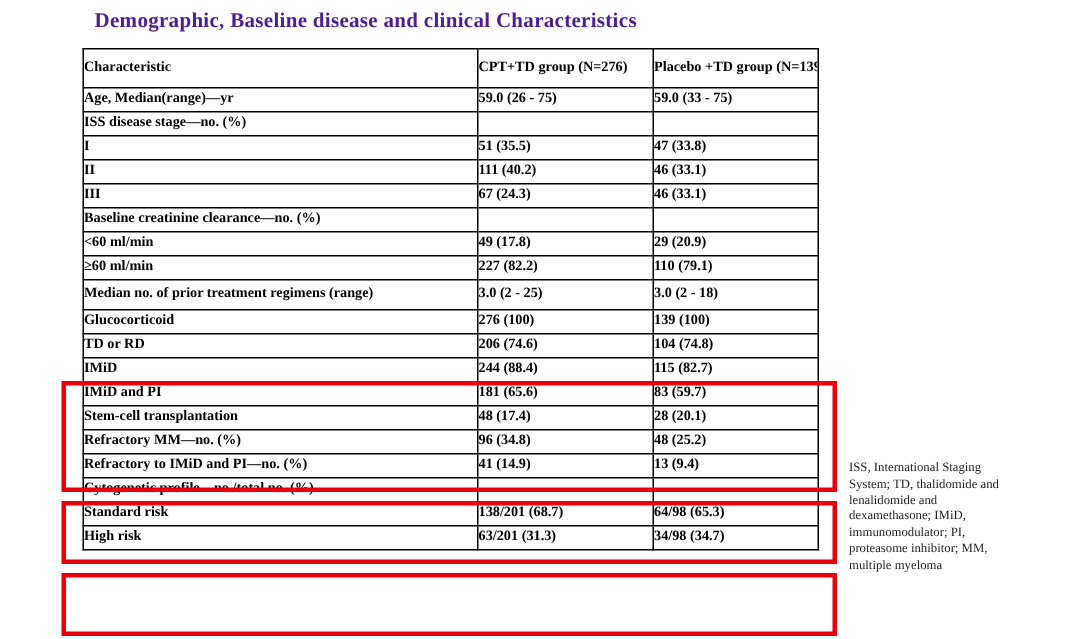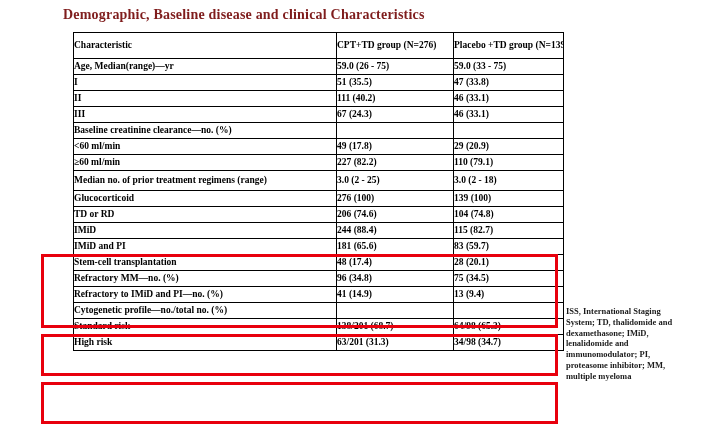--- a/index.html
+++ b/index.html
@@ -10,27 +10,27 @@
     background: #ffffff;
     font-family: "Liberation Serif", serif;
     overflow: hidden;
   }
   .title {
     position: absolute;
     left: 63px;
     top: 7px;
     font-size: 14px;
     font-weight: bold;
-    color: #7f1d1d;
+    color: #4c1d95;
     letter-spacing: 0.2px;
     white-space: nowrap;
   }
   table.char-table {
     position: absolute;
-    left: 73px;
+    left: 55px;
     top: 32px;
     width: 490px;
     border-collapse: collapse;
     table-layout: fixed;
   }
   table.char-table th,
   table.char-table td {
     border: 1px solid #000;
     font-family: "Liberation Serif", serif;
     font-weight: bold;
@@ -53,21 +53,21 @@
     pointer-events: none;
     z-index: 5;
   }
   .footnote {
     position: absolute;
     left: 566px;
     top: 306px;
     width: 150px;
     font-size: 8.5px;
     line-height: 10.8px;
-    font-weight: bold;
+    font-weight: normal;
     color: #1c1c1c;
   }
 </style>
 </head>
 <body>
 
 <div id="stage">
 
   <div class="title">Demographic, Baseline disease and clinical Characteristics</div>
 
@@ -84,20 +84,25 @@
         <th class="group-col">Placebo +TD group (N=139)</th>
       </tr>
     </thead>
     <tbody id="table-body">
         <tr>
           <td class="label-cell">Age, Median(range)—yr</td>
           <td class="value-cell">59.0 (26 - 75)</td>
           <td class="value-cell">59.0 (33 - 75)</td>
         </tr>
         <tr>
+          <td class="label-cell">ISS disease stage—no. (%)</td>
+          <td class="value-cell"></td>
+          <td class="value-cell"></td>
+        </tr>
+        <tr>
           <td class="label-cell">I</td>
           <td class="value-cell">51 (35.5)</td>
           <td class="value-cell">47 (33.8)</td>
         </tr>
         <tr>
           <td class="label-cell">II</td>
           <td class="value-cell">111 (40.2)</td>
           <td class="value-cell">46 (33.1)</td>
         </tr>
         <tr>
@@ -146,21 +151,21 @@
           <td class="value-cell">83 (59.7)</td>
         </tr>
         <tr>
           <td class="label-cell">Stem-cell transplantation</td>
           <td class="value-cell">48 (17.4)</td>
           <td class="value-cell">28 (20.1)</td>
         </tr>
         <tr>
           <td class="label-cell">Refractory MM—no. (%)</td>
           <td class="value-cell">96 (34.8)</td>
-          <td class="value-cell">75 (34.5)</td>
+          <td class="value-cell">48 (25.2)</td>
         </tr>
         <tr>
           <td class="label-cell">Refractory to IMiD and PI—no. (%)</td>
           <td class="value-cell">41 (14.9)</td>
           <td class="value-cell">13 (9.4)</td>
         </tr>
         <tr>
           <td class="label-cell">Cytogenetic profile—no./total no. (%)</td>
           <td class="value-cell"></td>
           <td class="value-cell"></td>
@@ -174,22 +179,22 @@
           <td class="label-cell">High risk</td>
           <td class="value-cell">63/201 (31.3)</td>
           <td class="value-cell">34/98 (34.7)</td>
         </tr>
       </tbody>
   </table>
 
   <div class="footnote" id="footnote">
       <div>ISS, International Staging</div>
       <div>System; TD, thalidomide and</div>
+      <div>lenalidomide and</div>
       <div>dexamethasone; IMiD,</div>
-      <div>lenalidomide and</div>
       <div>immunomodulator; PI,</div>
       <div>proteasome inhibitor; MM,</div>
       <div>multiple myeloma</div>
     </div>
 
 <div class="highlight-box" style="left: 41px; width: 511px; top: 253.5px; height: 68px; border-color: rgb(232, 0, 13);"></div>
     <div class="highlight-box" style="left: 41px; width: 511px; top: 333.5px; height: 36px; border-color: rgb(232, 0, 13);"></div>
     <div class="highlight-box" style="left: 41px; width: 511px; top: 381.5px; height: 36px; border-color: rgb(232, 0, 13);"></div>
   </div>
 

